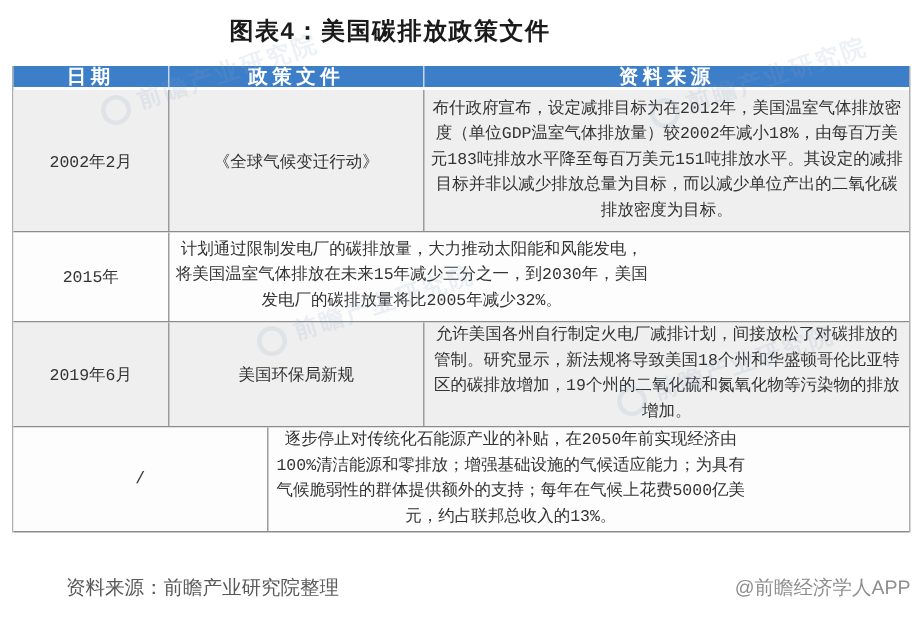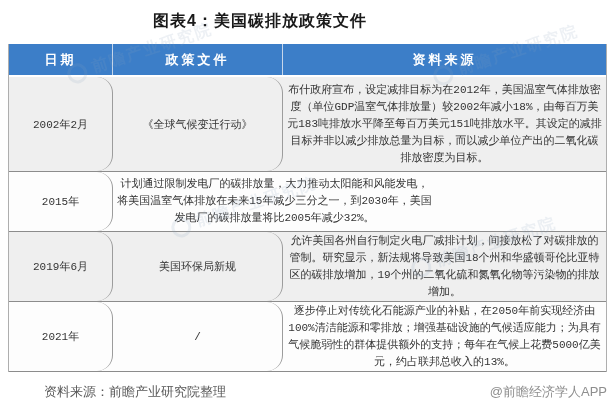--- a/index.html
+++ b/index.html
@@ -11,21 +11,21 @@
     position:absolute;top:11px;left:0;width:520px;text-align:center;
     font-weight:bold;font-size:16px;color:#1a1a1a;letter-spacing:1px;
     font-family:"Liberation Sans","DejaVu Sans",sans-serif;
   }
   .table{
     position:absolute;left:8px;top:44px;width:599px;box-sizing:border-box;
     border-left:1px solid #aeaeae;border-right:1px solid #aeaeae;
     z-index:2;
   }
   .thead{
-    display:flex;height:33px;background:#3C7EC8;box-sizing:border-box;
+    display:flex;height:16px;background:#3C7EC8;box-sizing:border-box;
     border-bottom:2px solid #ffffff;
   }
   .th{
     display:flex;align-items:center;justify-content:center;box-sizing:border-box;
     color:#ffffff;font-weight:bold;font-size:13px;letter-spacing:3px;
   }
   .th.c1,.th.c2{border-right:1px solid #c7d6ea;}
   .c1{width:104px;flex:0 0 104px;}
   .c2{width:170px;flex:0 0 170px;}
   .c3{width:323px;flex:0 0 323px;}
@@ -34,21 +34,21 @@
   .r2{height:60px;}
   .r3{height:70px;}
   .r4{height:70px;}
   .shaded{background:#EFEFEF;}
   .plain{background:#FDFDFD;}
   .td{
     box-sizing:border-box;display:flex;align-items:center;justify-content:center;
     font-family:Liberation Mono, monospace;
     font-size:11px;color:#333333;
   }
-  .td.c1,.td.c2{border-right:1px solid #9c9c9c;text-align:center;border-radius:16px;}
+  .td.c1,.td.c2{border-right:1px solid #9c9c9c;text-align:center;}
   .td.c3{text-align:center;line-height:17px;padding:3px 3px;}
   .source{
     position:absolute;left:8px;top:383px;font-size:13px;color:#595959;margin-left:36px;
   }
   .brand{
     position:absolute;right:8px;top:383px;font-size:13px;color:#8e8e8e;
   }
   .wm{
     position:absolute;display:flex;align-items:center;gap:6px;
     color:#8aa2bd;opacity:0.15;transform:rotate(-18deg);
@@ -89,21 +89,20 @@
       <div class="td c3">计划通过限制发电厂的碳排放量，大力推动太阳能和风能发电，将美国温室气体排放在未来15年减少三分之一，到2030年，美国发电厂的碳排放量将比2005年减少32%。</div>
     </div>
 
     <div class="tr r3 shaded">
       <div class="td c1">2019年6月</div>
       <div class="td c2">美国环保局新规</div>
       <div class="td c3">允许美国各州自行制定火电厂减排计划，间接放松了对碳排放的管制。研究显示，新法规将导致美国18个州和华盛顿哥伦比亚特区的碳排放增加，19个州的二氧化硫和氮氧化物等污染物的排放增加。</div>
     </div>
 
     <div class="tr r4 plain">
-      <div class="td c1">2021年</div>
       <div class="td c2">/</div>
       <div class="td c3">逐步停止对传统化石能源产业的补贴，在2050年前实现经济由100%清洁能源和零排放；增强基础设施的气候适应能力；为具有气候脆弱性的群体提供额外的支持；每年在气候上花费5000亿美元，约占联邦总收入的13%。</div>
     </div>
   </div>
 
   <div class="wm wm1">
     <span class="ring"></span>
     <span>前瞻产业研究院</span>
   </div>
   <div class="wm wm2">

